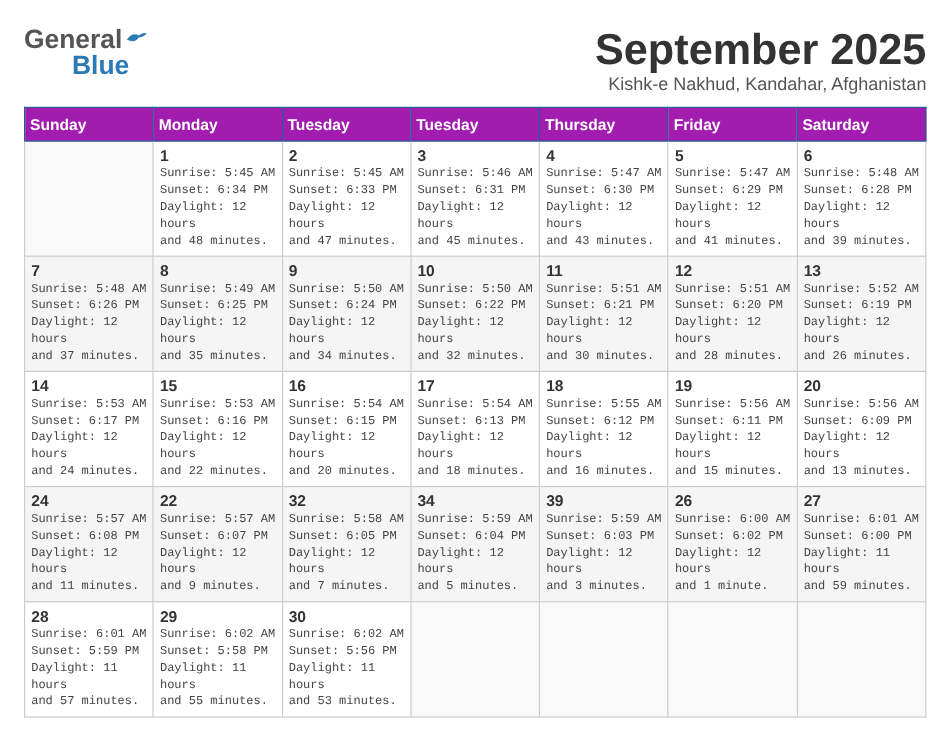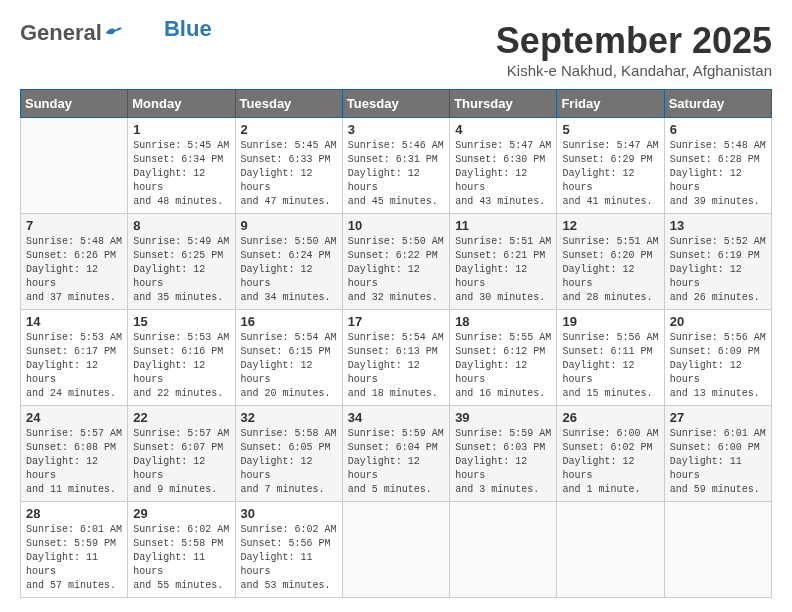--- a/index.html
+++ b/index.html
@@ -11,21 +11,21 @@
       padding: 20px;
     }
     .header {
       display: flex;
       align-items: flex-start;
       justify-content: space-between;
       margin-bottom: 10px;
     }
     .logo {
       display: flex;
-      flex-direction: row;
+      flex-direction: column;
       align-items: flex-start;
     }
     .logo-text {
       display: flex;
       align-items: center;
       font-size: 22px;
       font-weight: bold;
       color: #333;
     }
     .logo-general { color: #555; }
@@ -81,21 +81,21 @@
       margin-bottom: 2px;
     }
     .day-info {
       font-size: 10px;
       color: #444;
       line-height: 1.4;
       font-family: Liberation Mono, monospace;
     }
     tr:nth-child(odd) td { background: #fff; }
     tr:nth-child(even) td { background: #f5f5f5; }
-    .calendar thead tr th { background: #737373; }
+    .calendar thead tr th { background: #a21caf; }
   </style>
 </head>
 <body>
 
 <div class="header">
   <div class="logo">
     <div class="logo-text">
       <span class="logo-general">General</span>
       <svg class="logo-bird" viewBox="0 0 24 20" fill="#2a7ab5">
         <path d="M2 10 Q8 2 14 6 Q18 2 22 4 Q18 8 14 8 Q10 14 2 10Z"></path>

